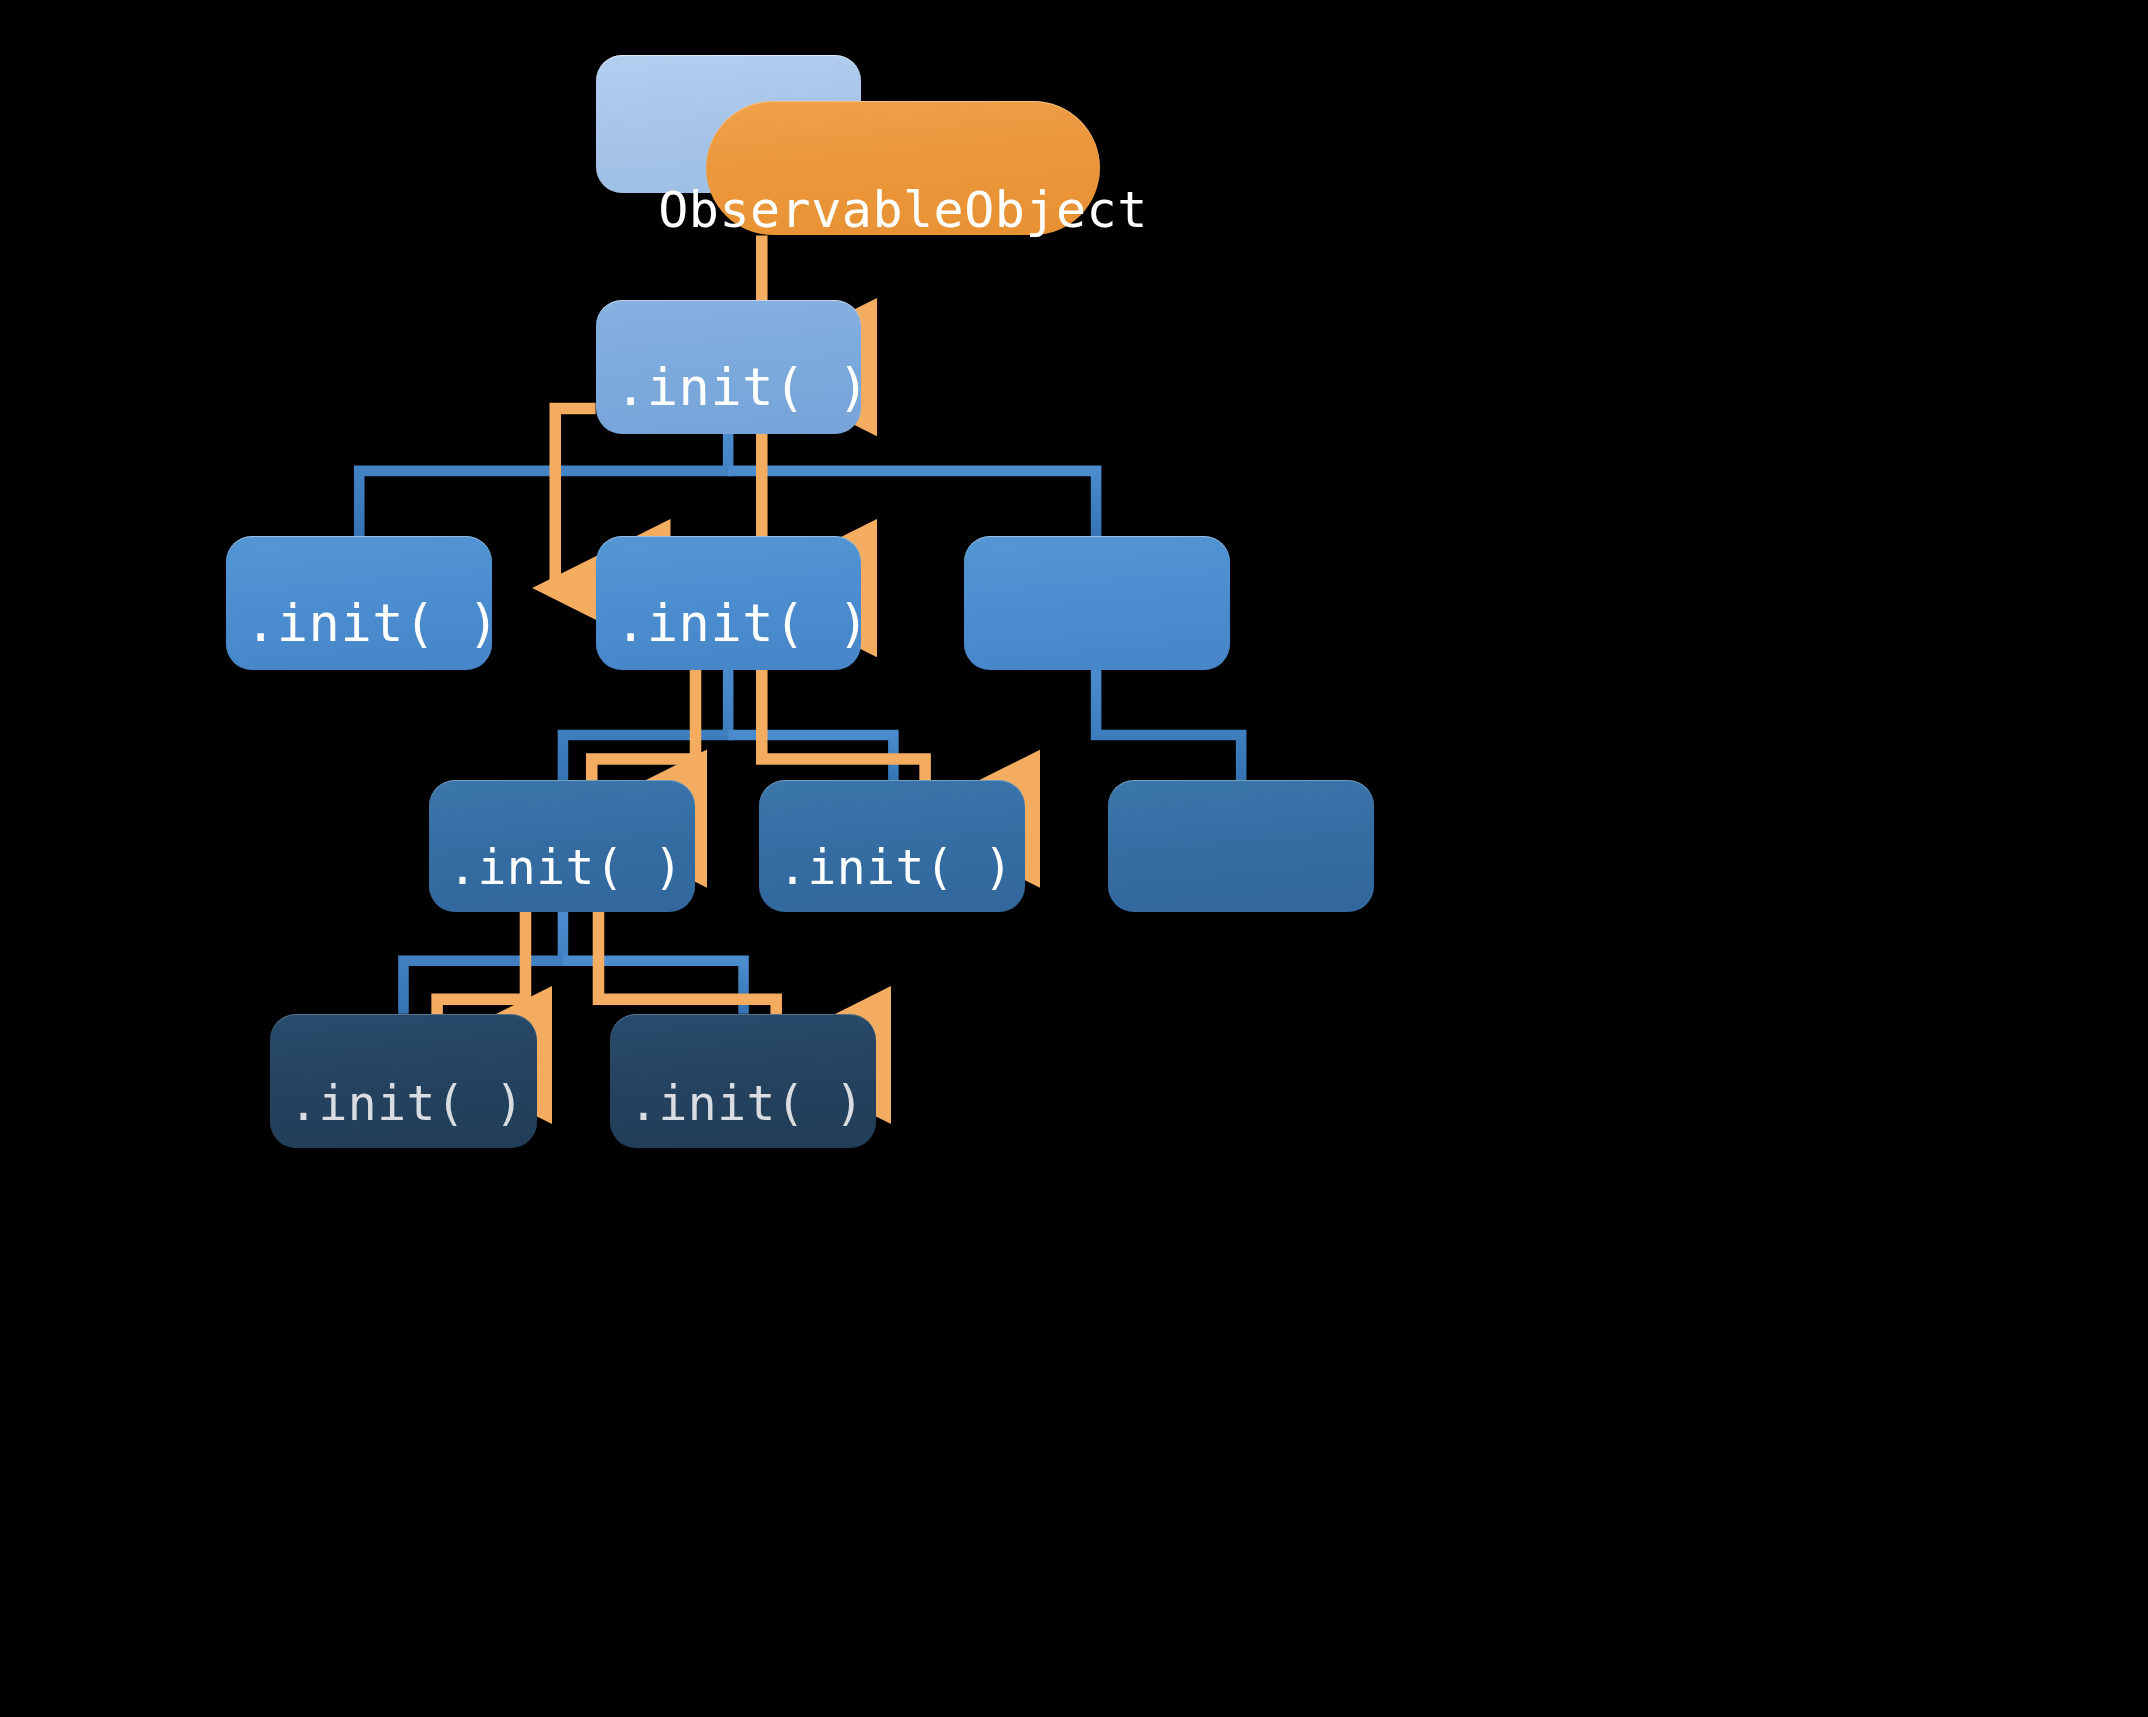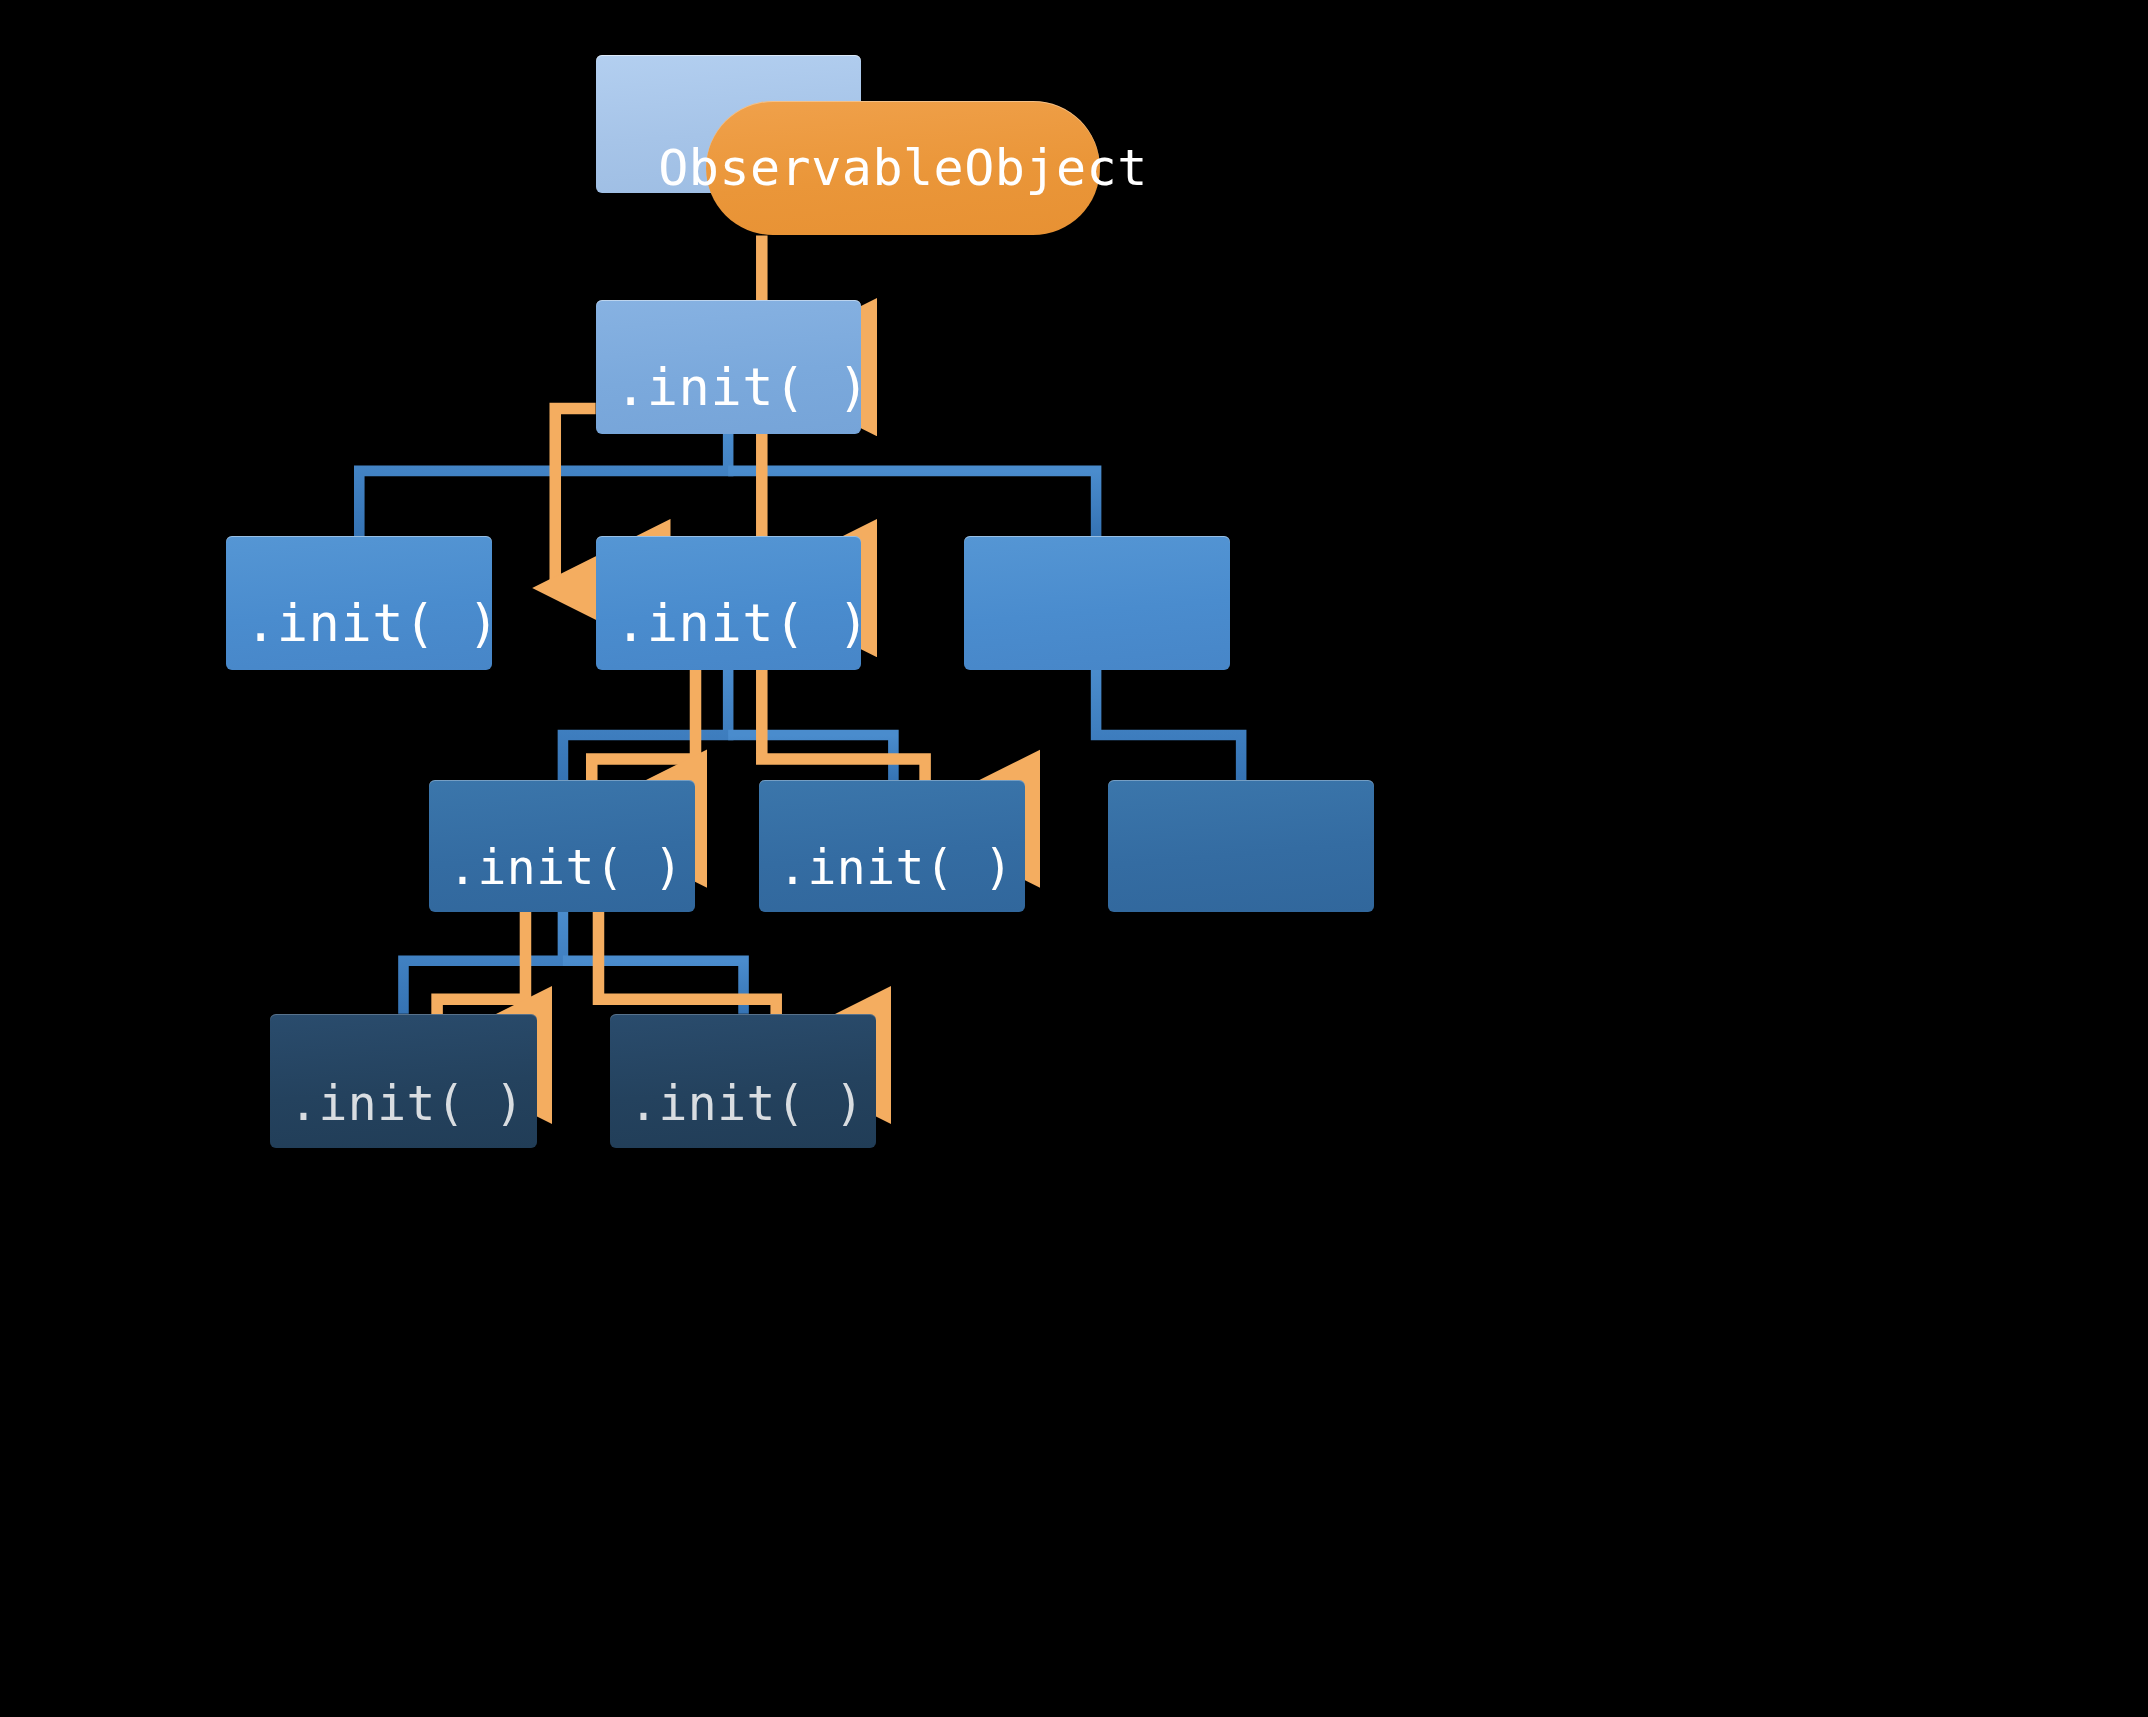--- a/index.html
+++ b/index.html
@@ -23,21 +23,21 @@
   #wires {
     position: absolute;
     left: 0; top: 0;
     width: 2148px;
     height: 1718px;
     pointer-events: none;
   }
   .node {
     position: absolute;
     box-sizing: border-box;
-    border-radius: 6px;
+    border-radius: 26px;
     display: flex;
     align-items: flex-end;
     justify-content: flex-start;
   }
   .node .label {
     font-family: "DejaVu Sans Mono", "Liberation Mono", monospace;
     white-space: pre;
     letter-spacing: 0.5px;
     line-height: 1;
     padding: 0 0 21px 19px;
@@ -66,21 +66,21 @@
   .lvl0 .label, .lvl1 .label, .lvl2 .label, .lvl3 .label { color: #ffffff; }
   .lvl4 .label { color: #d9dde1; }
 
   .pill {
     position: absolute;
     box-sizing: border-box;
     border-radius: 960px;
     background: linear-gradient(175deg, #f0a14b 0%, #ea9639 55%, #e79133 100%);
     box-shadow: inset 0 1px 0 rgba(255,255,255,.35);
     display: flex;
-    align-items: center;
+    align-items: flex-end;
     justify-content: center;
   }
   .pill .label {
     font-family: "DejaVu Sans Mono", "Liberation Mono", monospace;
     color: #ffffff;
     white-space: pre;
     letter-spacing: 0.5px;
     line-height: 1;
   }
 </style>

